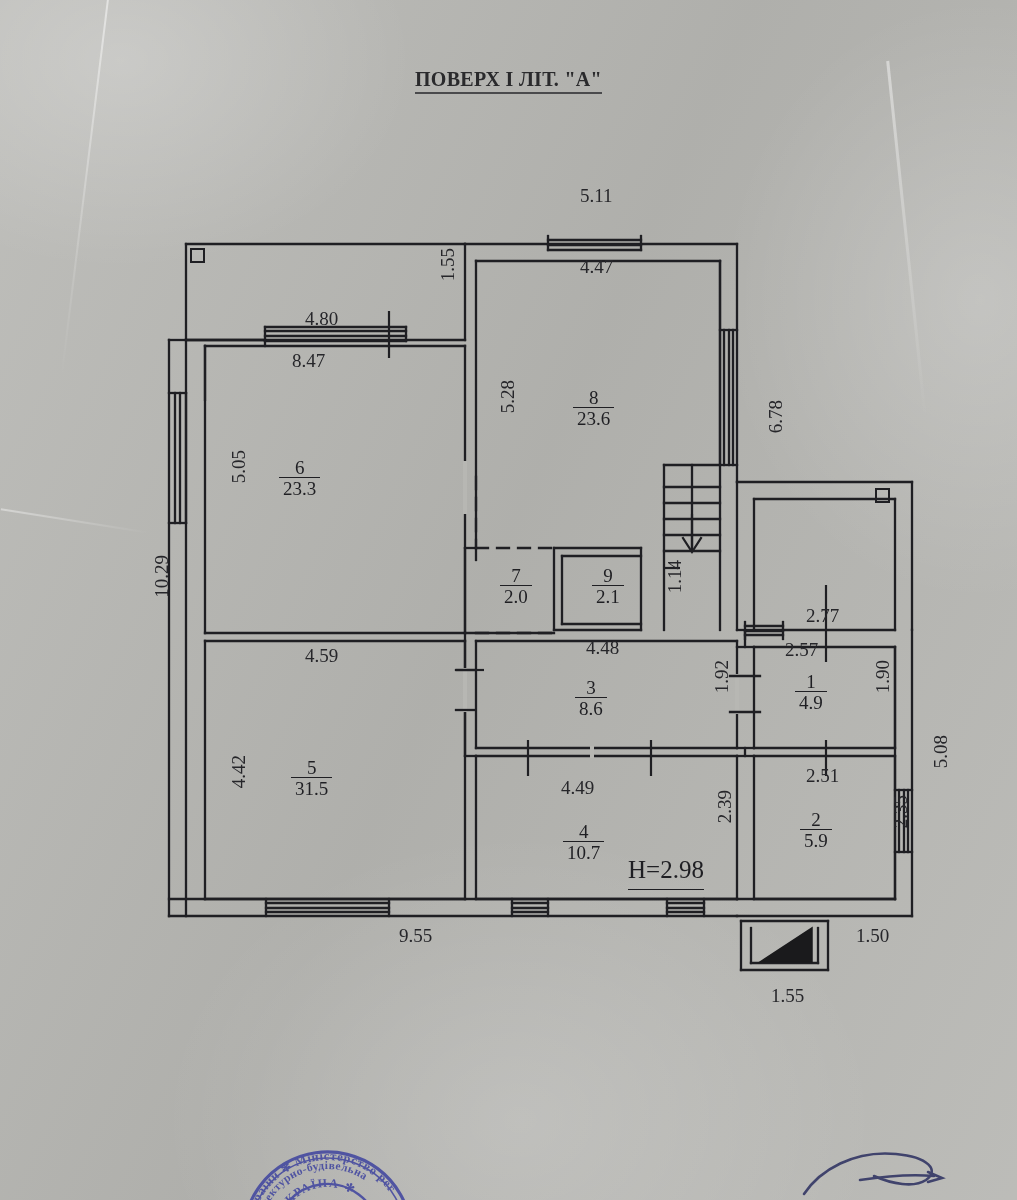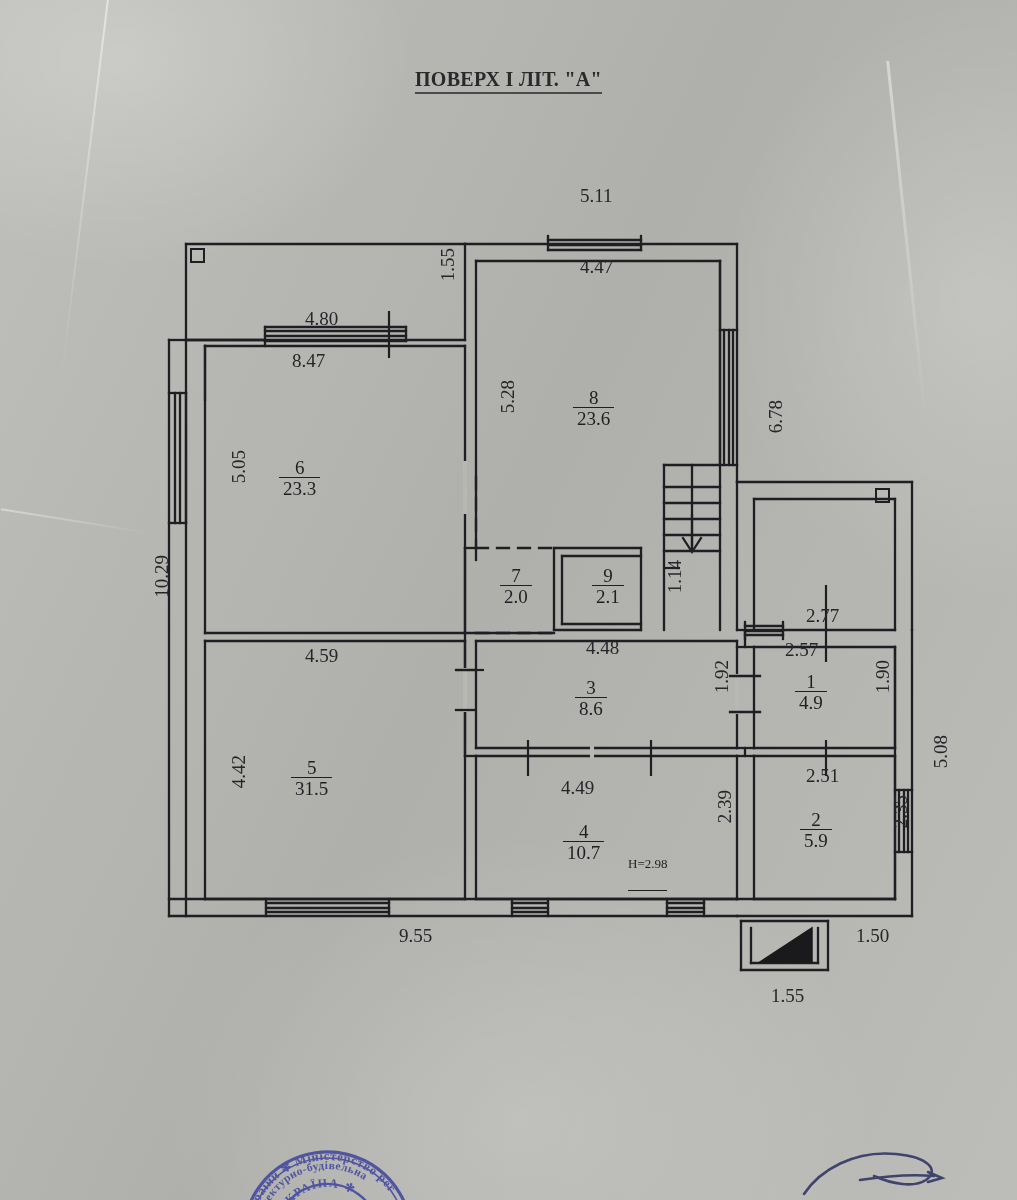--- a/index.html
+++ b/index.html
@@ -40,22 +40,22 @@
     font-family:"Liberation Serif", serif;
   }
   .dim.v{transform-origin:left top;}
 
   
   .room{position:absolute;text-align:center;color:#1f1f23;
     font-family:"Liberation Serif", serif;line-height:1.0;}
   .room .num{font-size:19px;display:block;padding:0 6px;}
   .room .area{font-size:19px;display:block;border-top:1.6px solid #1f1f23;padding:1px 4px 0 4px;}
 
-  #height-note{position:absolute;font-size:13px;color:#1f1f23;white-space:nowrap;
-    border-bottom:1.8px solid #1f1f23;padding-bottom:18px;}
+  #height-note{position:absolute;font-size:25px;color:#1f1f23;white-space:nowrap;
+    border-bottom:1.8px solid #1f1f23;padding-bottom:5px;}
 
   
   #stamp{position:absolute;left:222px;top:1128px;width:210px;height:120px;overflow:hidden;}
   #stamp svg{display:block;}
   #signature{position:absolute;left:800px;top:1132px;width:190px;height:70px;overflow:hidden;}
 </style>
 </head>
 <body>
 
 <div id="paper-shading"></div>

